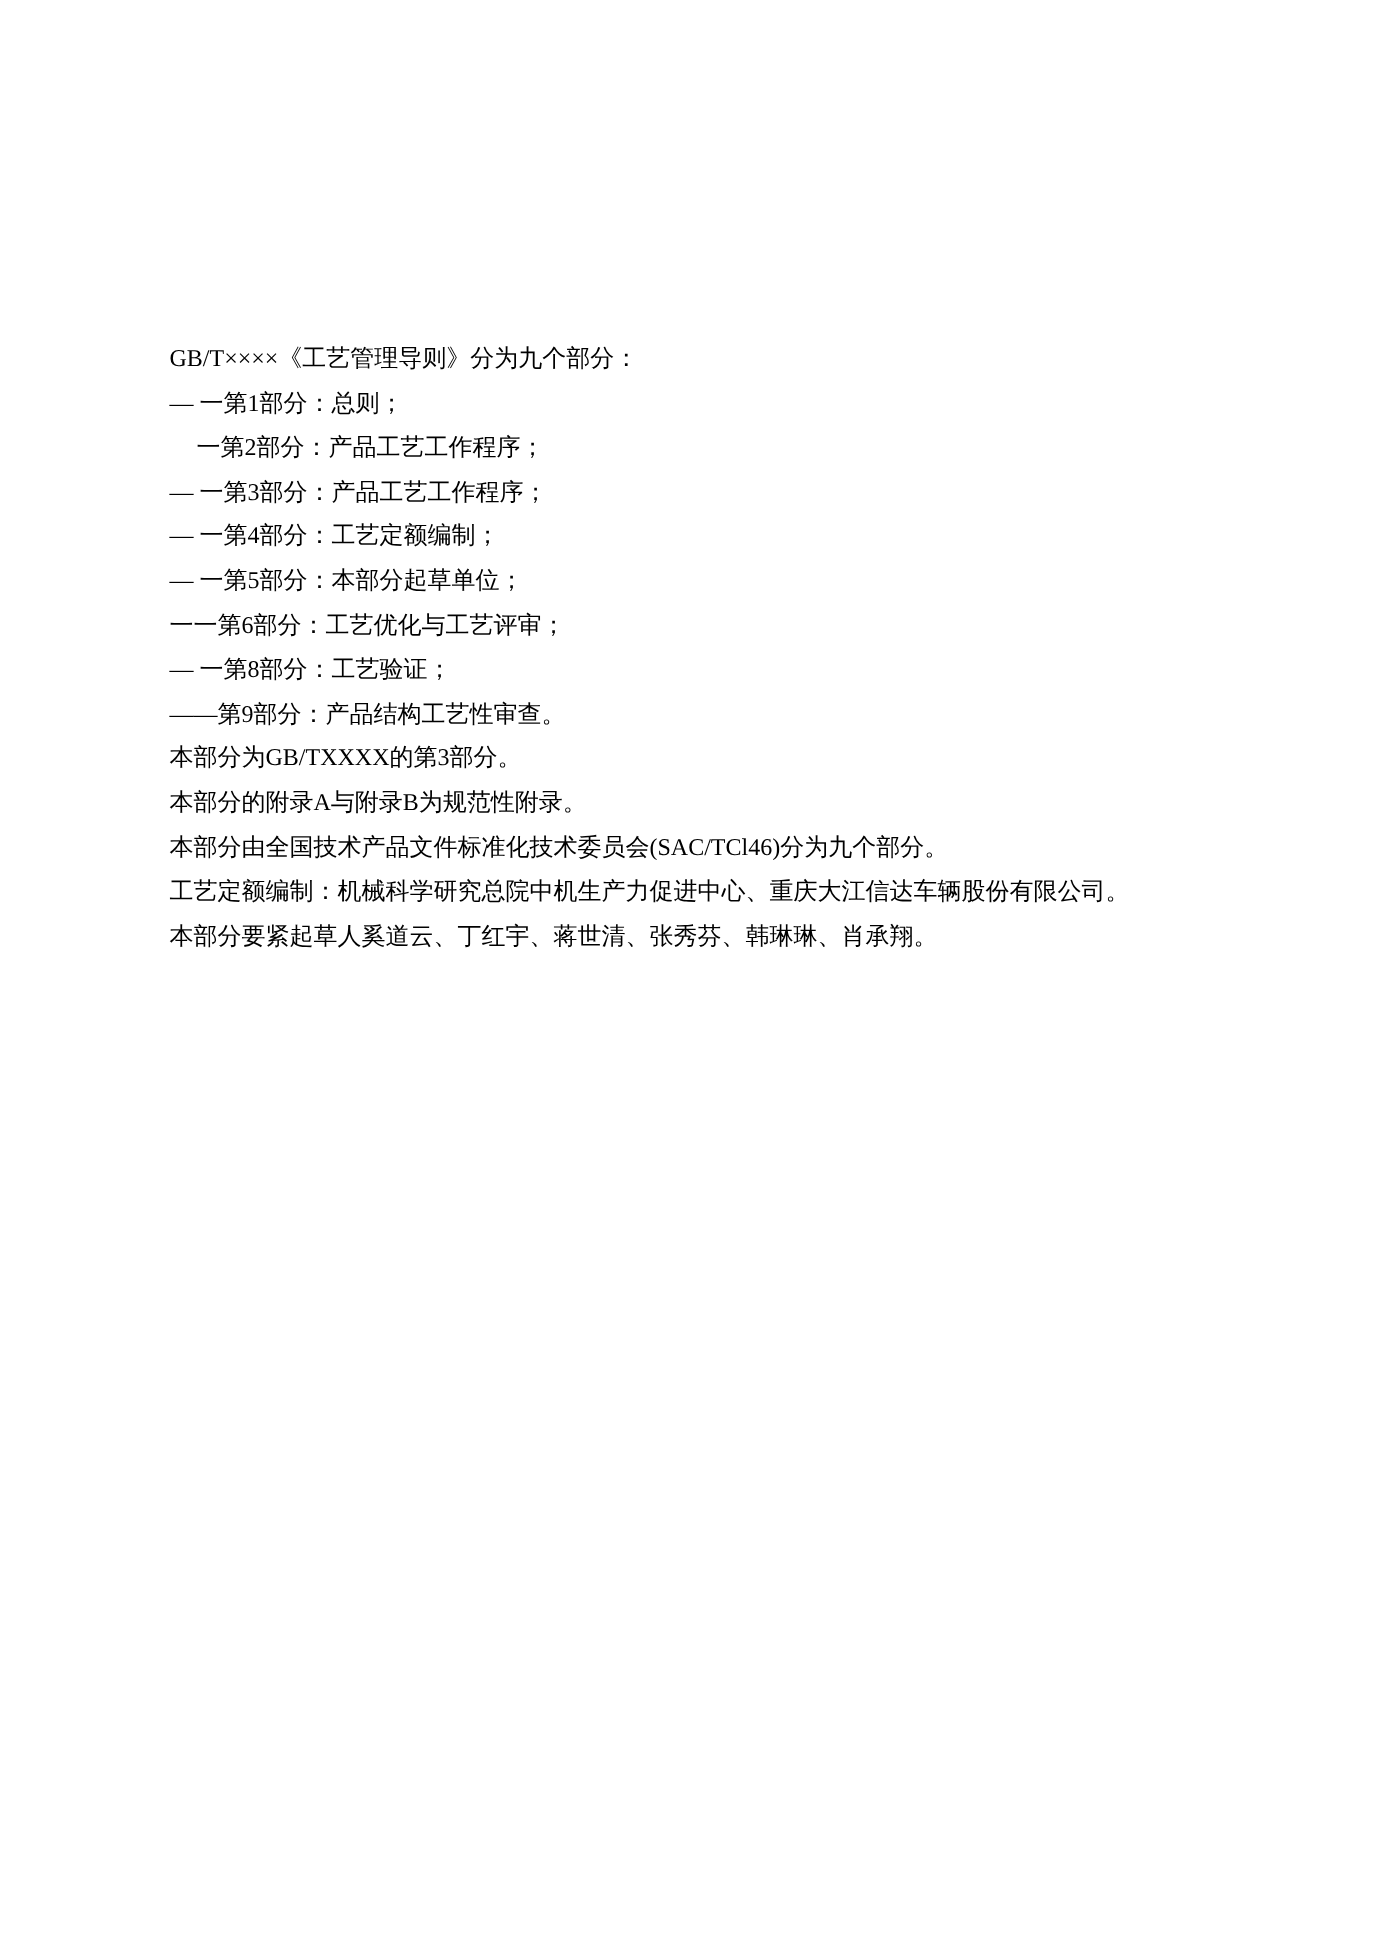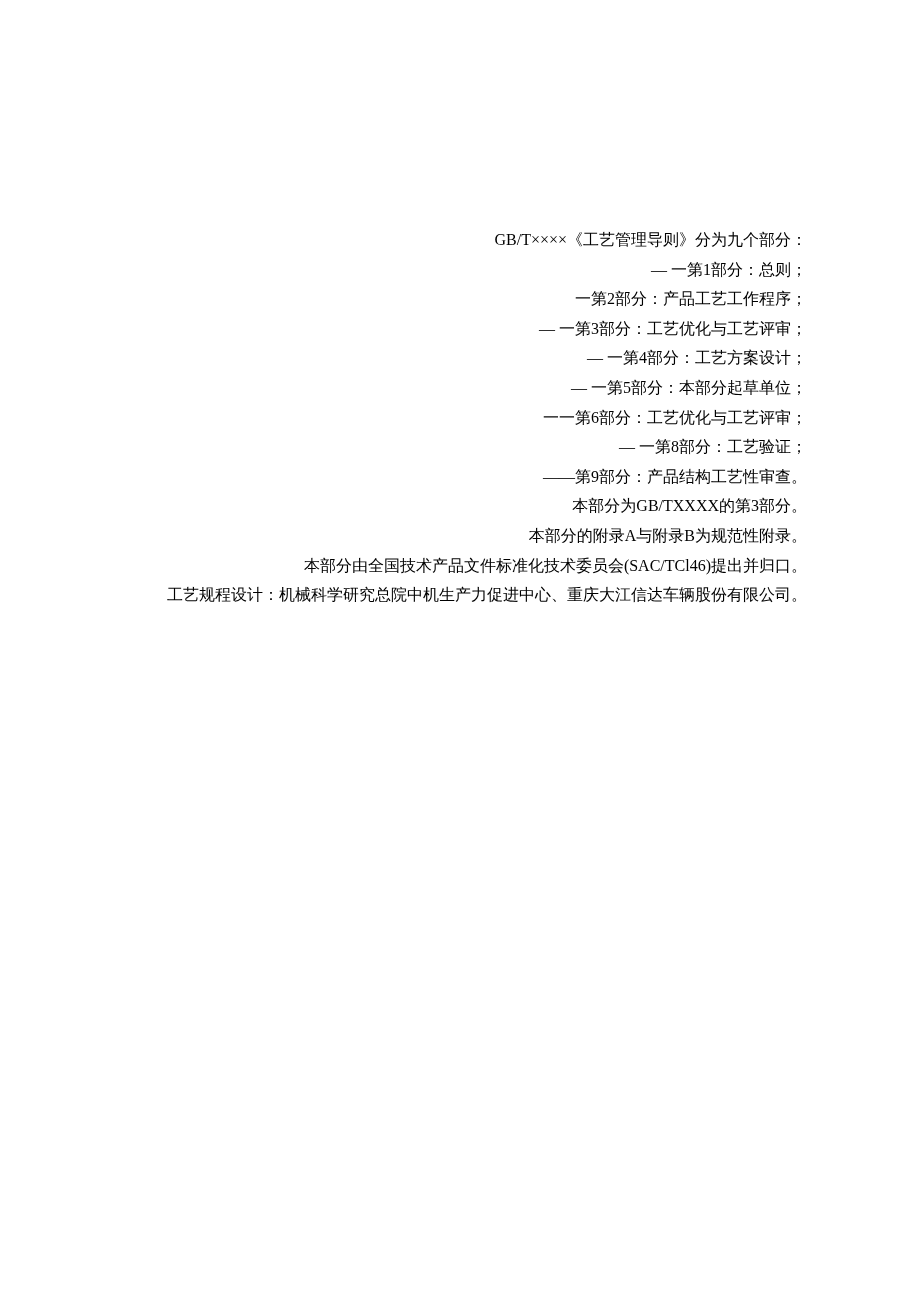--- a/index.html
+++ b/index.html
@@ -1,19 +1,18 @@
 <!DOCTYPE html>
 <html><head>
   <meta charset="utf-8">
   <style>
     * {
       margin: 0;
       padding: 0;
       box-sizing: border-box;
-      text-align: right;
     }
     body {
       width: 920px;
       height: 1301px;
       background: #ffffff;
       font-family: "SimSun", "宋体", serif;
       font-size: 16px;
       color: #000000;
       padding: 225px 113px 0 113px;
       line-height: 1.85;
@@ -29,23 +28,24 @@
       font-family: Liberation Serif, serif;
     }
   </style>
 </head>
 <body>
 
 <div class="content">
   <span class="line">GB/T××××《工艺管理导则》分为九个部分：</span>
   <span class="line">— 一第1部分：总则；</span>
   <span class="line indent-2">一第2部分：产品工艺工作程序；</span>
-  <span class="line">— 一第3部分：工艺优化与工艺评审；</span>
-  <span class="line">—  一第4部分：工艺方案设计；</span>
+  <span class="line">— 一第3部分：产品工艺工作程序；</span>
+  <span class="line">—  一第4部分：工艺定额编制；</span>
   <span class="line">— 一第5部分：本部分起草单位；</span>
   <span class="line">一一第6部分：工艺优化与工艺评审；</span>
   <span class="line">—  一第8部分：工艺验证；</span>
   <span class="line">——第9部分：产品结构工艺性审查。</span>
   <span class="line">本部分为GB/TXXXX的第3部分。</span>
   <span class="line">本部分的附录A与附录B为规范性附录。</span>
-  <span class="line">本部分由全国技术产品文件标准化技术委员会(SAC/TCl46)提出并归口。</span>
-  <span class="line">工艺规程设计：机械科学研究总院中机生产力促进中心、重庆大江信达车辆股份有限公司。</span>
+  <span class="line">本部分由全国技术产品文件标准化技术委员会(SAC/TCl46)分为九个部分。</span>
+  <span class="line">工艺定额编制：机械科学研究总院中机生产力促进中心、重庆大江信达车辆股份有限公司。</span>
+  <span class="line">本部分要紧起草人奚道云、丁红宇、蒋世清、张秀芬、韩琳琳、肖承翔。</span>
 </div>
 
 </body></html>

